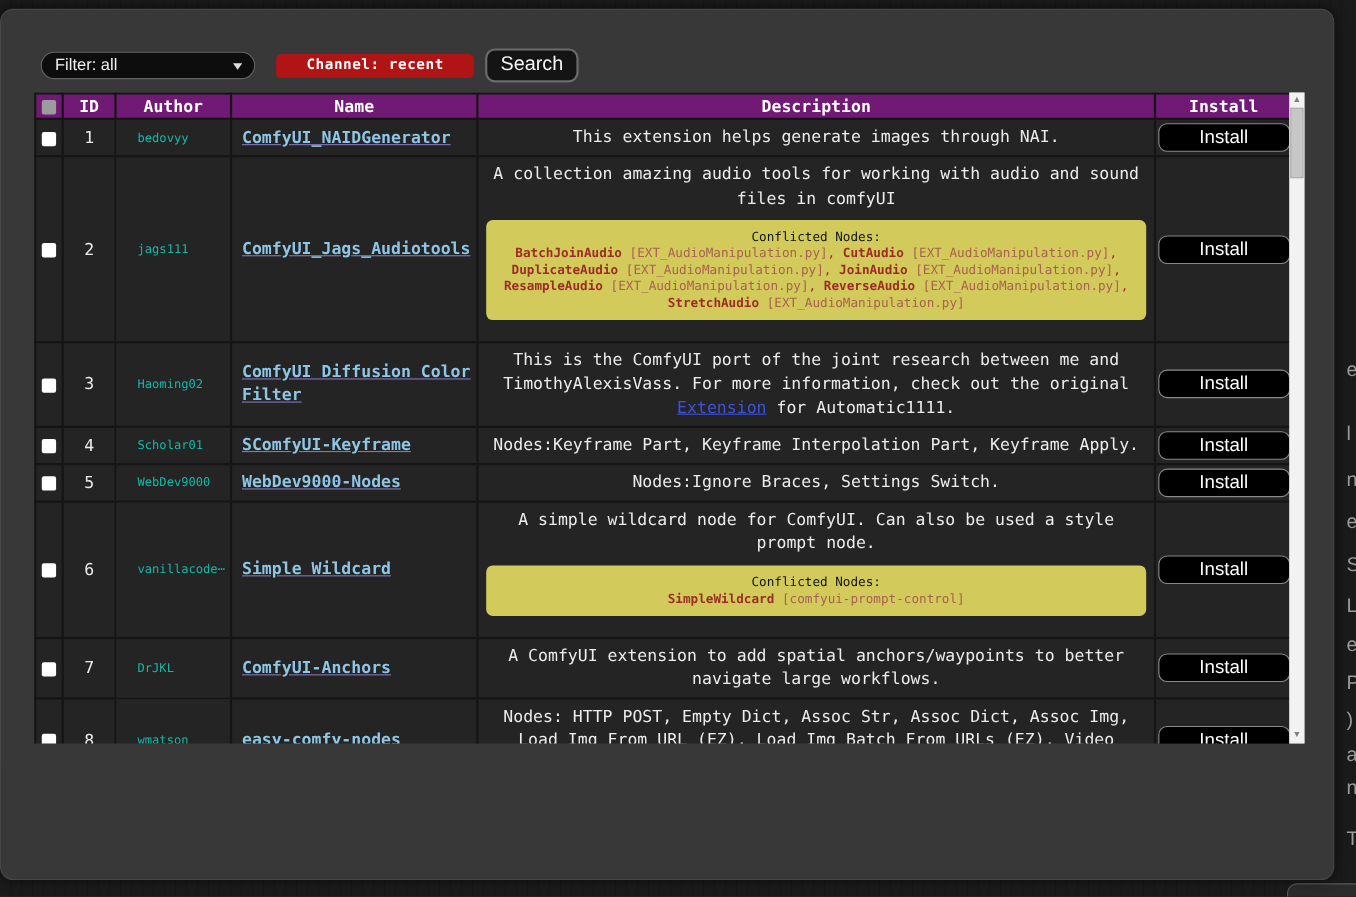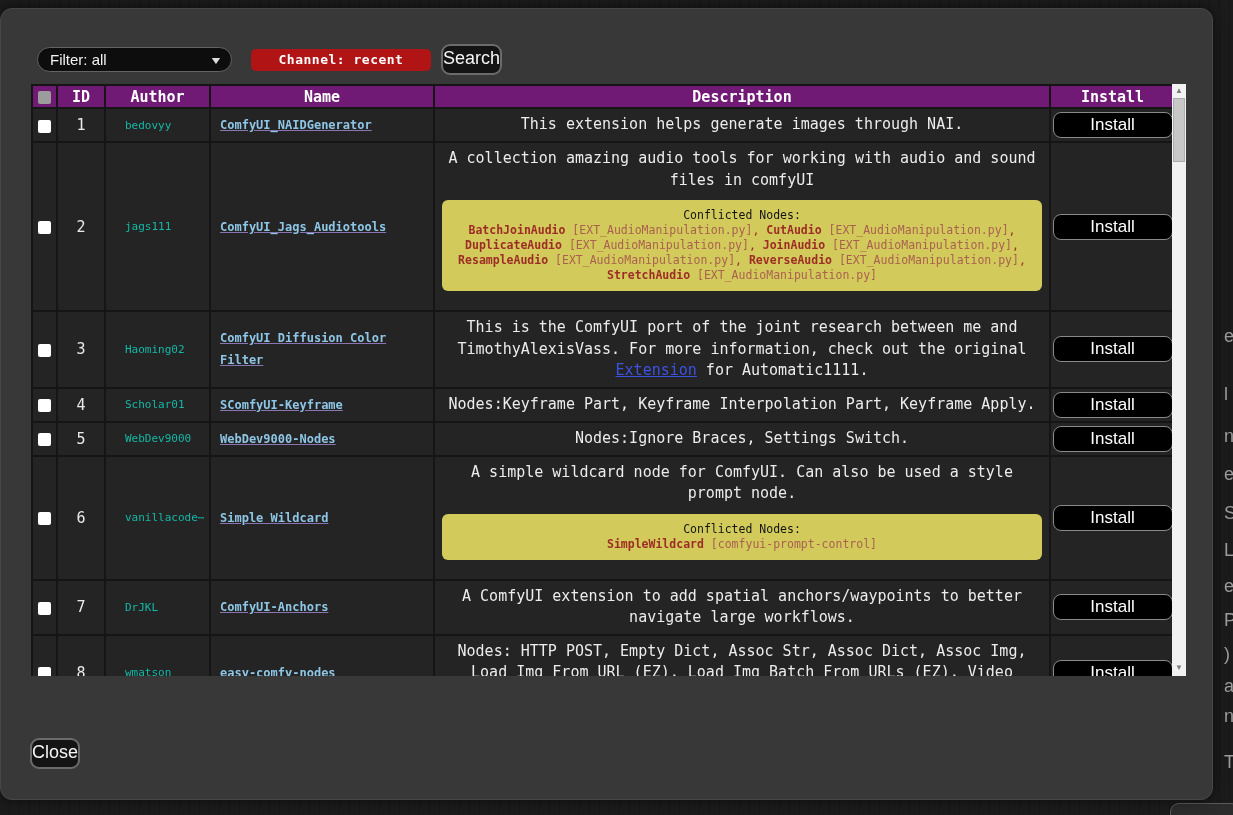--- a/index.html
+++ b/index.html
@@ -40,21 +40,21 @@
   }
   .search-input {
     margin-left: auto; width: 200px; height: 25px; background: #333333;
     border: 2px solid #5c5c5c; border-radius: 6px; color: #ddd;
     font: 16px "Liberation Sans", sans-serif; padding: 0 8px; outline: none;
   }
   .search-input::placeholder { color: #8f8f8f; }
   .btn {
     background: #141414; border: 2px solid #6b6b6b; border-radius: 9px;
     color: #f5f5f5; font: 18px "Liberation Sans", sans-serif;
-    padding: 2px 0 4px; cursor: pointer;
+    padding: 2px 12px 4px; cursor: pointer;
   }
   .search-btn { margin-left: 10px; }
 
   
   .table-zone { position: relative; margin: 11px 26px 0 30px; height: 592px; }
   .table-clip { position: absolute; left: 0; top: 0; right: 14px; bottom: 0; overflow: hidden; }
   table.grid { border-collapse: collapse; width: 1143px; table-layout: fixed;
     font-family: "DejaVu Sans Mono", "Liberation Mono", monospace; }
   table.grid th, table.grid td { border: 2px solid #151515; }
   table.grid th {
@@ -65,21 +65,21 @@
   col.c-name { width: 224px; } col.c-desc { width: 616px; } col.c-install { width: 125px; }
 
   td.cell-check, th.cell-check { text-align: center; }
   .cbx { appearance: none; -webkit-appearance: none; width: 13px; height: 13px;
     background: #fff; border-radius: 2px; vertical-align: middle; cursor: pointer; }
   .cbx.hdr { background: #9c9c9c; }
   td.cell-id { text-align: center; color: #eaeaea; font-size: 15px; }
   td.cell-author { color: #14b8a6; font-size: 11px; padding-left: 19px;
     white-space: nowrap; overflow: hidden; }
   td.cell-name { padding: 2px 4px 2px 9px; }
-  td.cell-name a { color: #8ec6e6; font-weight: bold; font-size: 12px; line-height: 21px;
+  td.cell-name a { color: #8ec6e6; font-weight: bold; font-size: 15px; line-height: 21px;
     text-decoration: underline; text-decoration-color: #8a74b4; cursor: pointer; }
   td.cell-desc { color: #ececec; font-size: 15px; line-height: 21.5px; padding: 5px 6px; text-align: center; }
   td.cell-desc a.inline-link { color: #3d52e2; text-decoration: underline; cursor: pointer; }
   td.cell-install { text-align: center; }
   .install-btn {
     width: 120px; height: 26px; background: #000; border: 1px solid #8a8a8a;
     border-radius: 8px; color: #fff; font: 17px "Liberation Sans", sans-serif; cursor: pointer;
   }
 
   
@@ -242,17 +242,14 @@
           </tbody>
       </table>
     </div>
     <div class="sbar">
       <div class="arrow up">▲</div>
       <div class="thumb"></div>
       <div class="arrow down">▼</div>
     </div>
   </div>
 
-  <div class="footer">
-    <button class="btn">Close</button>
-  </div>
 
 </div>
 
 </body></html>

